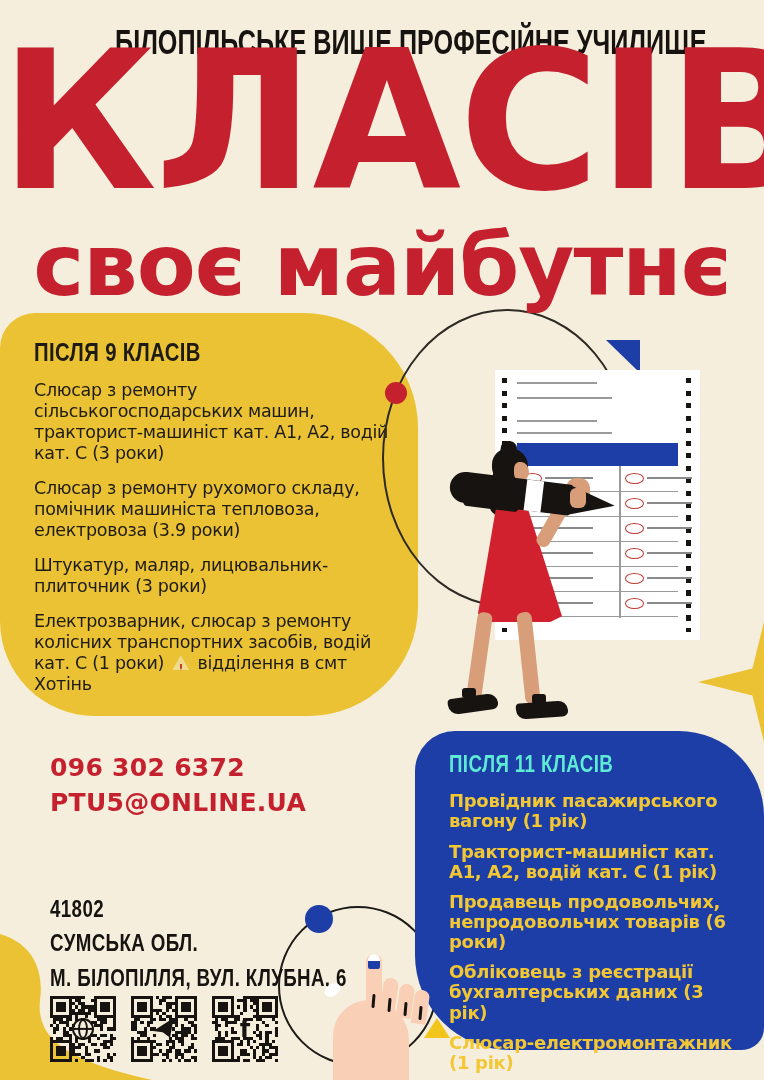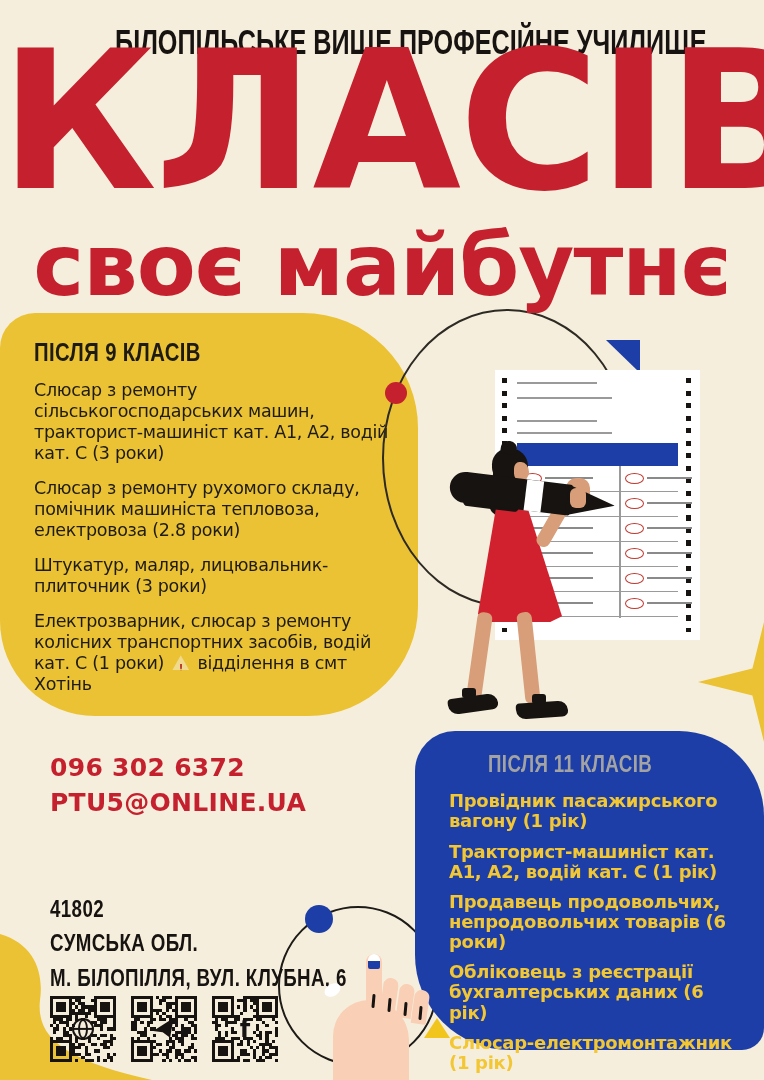--- a/index.html
+++ b/index.html
@@ -29,21 +29,21 @@
     transform:scaleX(0.78);transform-origin:left center;white-space:nowrap;letter-spacing:0.5px;}
   .panel9 p{margin:0 0 14px 0;font-size:17.5px;line-height:1.2;letter-spacing:-0.3px;}
   .warn{display:inline-block;width:17px;height:15px;margin:0 3px;position:relative;
     background:#f0da8e;clip-path:polygon(50% 0,100% 100%,0 100%);vertical-align:-2px;text-align:center;}
   .warn span{position:relative;top:1px;font-size:11px;font-weight:700;color:#bb3a2a;line-height:15px;}
 
   
   .panel11{left:415px;top:731px;width:349px;height:319px;background:#1c3ea6;
     border-radius:40px 85px 22px 95px;box-sizing:border-box;
     padding:20px 26px 0 34px;color:#f2c733;z-index:3;}
-  .panel11 h2{margin:0 0 14px 0;font-size:24px;line-height:1.05;color:#a3a3a3;text-align:center;}
+  .panel11 h2{margin:0 0 14px 0;font-size:24px;line-height:1.05;color:#5eead4;}
   .panel11 p{margin:0 0 10px 0;font-size:18px;font-weight:700;line-height:1.12;letter-spacing:-0.3px;}
 
   
   .contacts{left:50px;top:750px;width:360px;color:#c5202e;font-weight:700;
     font-size:25px;line-height:1.4;letter-spacing:0.3px;z-index:2;}
   .address{left:50px;top:895px;color:#161310;z-index:2;}
   .address .line{margin-bottom:6px;font-size:24px;line-height:1.18;}
 
   
   .qr-row{left:50px;top:996px;display:flex;gap:15px;z-index:4;}
@@ -143,21 +143,21 @@
 
 <div class="abs top-title">
   <span class="cond">БІЛОПІЛЬСЬКЕ ВИЩЕ ПРОФЕСІЙНЕ УЧИЛИЩЕ</span>
 </div>
 <div class="abs headline1">КЛАСІВ</div>
 <div class="abs headline2">своє майбутнє</div>
 
 <section class="abs panel9">
   <h2><span class="cond-left">ПІСЛЯ 9 КЛАСІВ</span></h2>
   <p>Слюсар з ремонту сільськогосподарських машин, тракторист-машиніст кат. А1, А2, водій кат. С (3 роки)</p>
-  <p>Слюсар з ремонту рухомого складу, помічник машиніста тепловоза, електровоза (2.8 роки)</p>
+  <p>Слюсар з ремонту рухомого складу, помічник машиніста тепловоза, електровоза (3.9 роки)</p>
   <p>Штукатур, маляр, лицювальник-плиточник (3 роки)</p>
   <p>
     <span>Електрозварник, слюсар з ремонту колісних транспортних засобів, водій кат. С (1 роки)</span>
     <span class="warn"><span>!</span></span>
     <span>відділення в смт Хотінь</span>
   </p>
 </section>
 
 <div class="abs big-ellipse"></div>
 <div class="abs red-dot"></div>
@@ -1594,21 +1594,21 @@
 </div>
 
 <div class="abs hand-circle"></div>
 <div class="abs blue-dot"></div>
 
 <section class="abs panel11">
   <h2><span class="cond-left">ПІСЛЯ 11 КЛАСІВ</span></h2>
   <p>Провідник пасажирського вагону (1 рік)</p>
   <p>Тракторист-машиніст кат. А1, А2, водій кат. С (1 рік)</p>
   <p>Продавець продовольчих, непродовольчих товарів (6 роки)</p>
-  <p>Обліковець з реєстрації бухгалтерських даних (6 рік)</p>
+  <p>Обліковець з реєстрації бухгалтерських даних (3 рік)</p>
   <p>Слюсар-електромонтажник (1 рік)</p>
   <p>Кухар (1 рік)</p>
 </section>
 
 <div class="abs yellow-tri"></div>
 
 <div class="abs hand">
   <div class="palm"></div>
   <div class="knuckle k1"></div>
   <div class="knuckle k2"></div>

